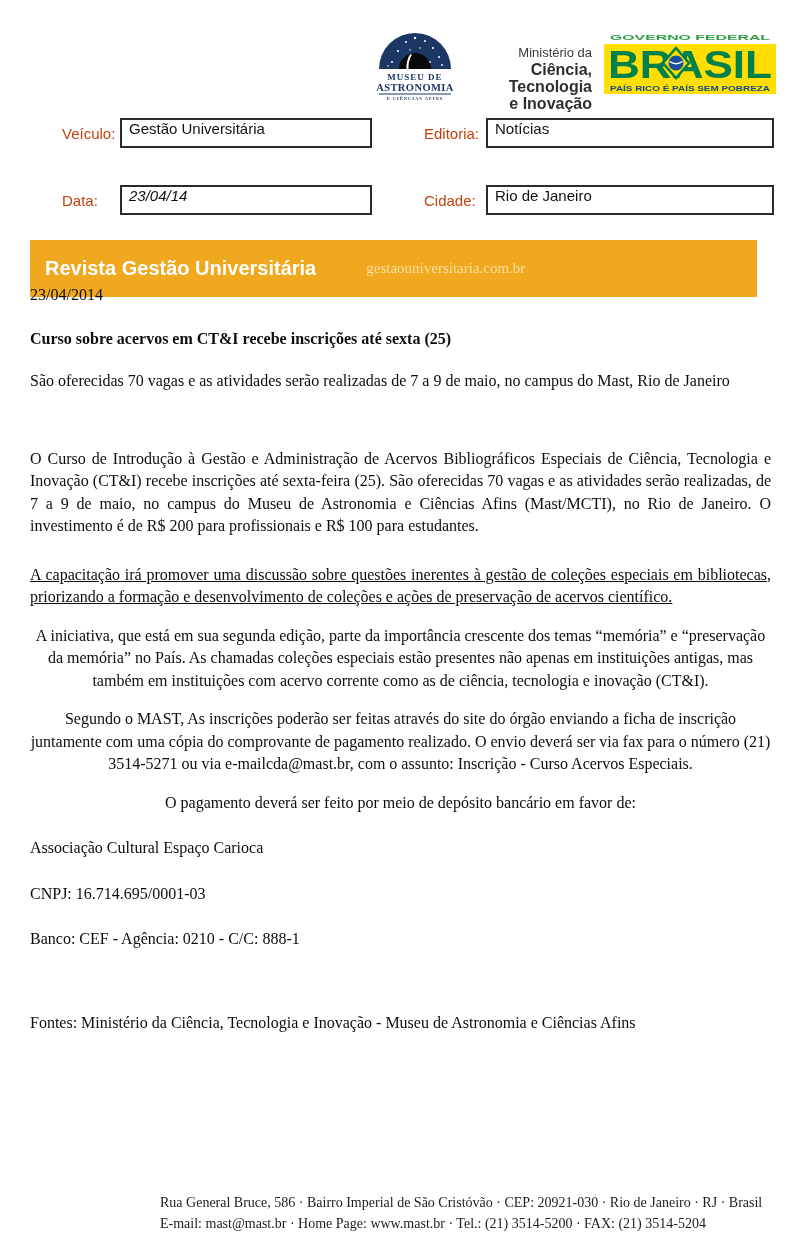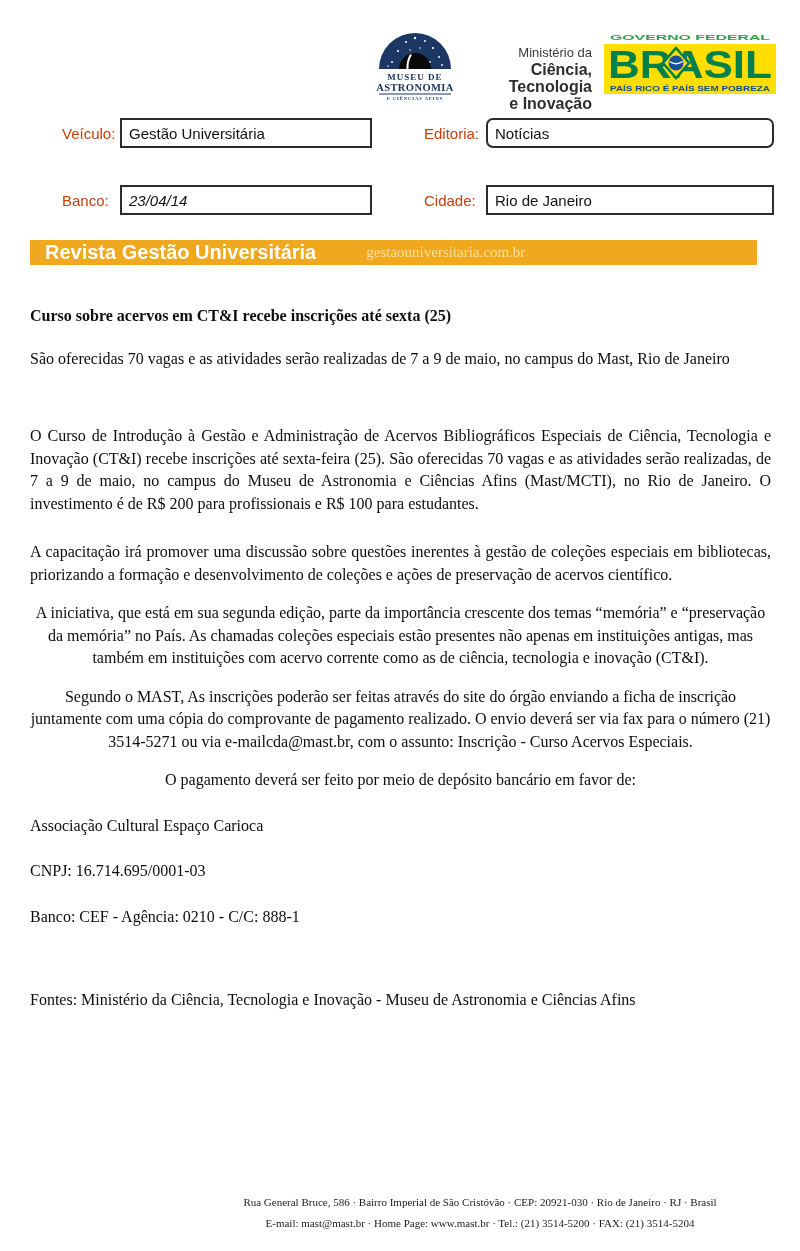--- a/index.html
+++ b/index.html
@@ -21,58 +21,58 @@
   .ministry .m2, .ministry .m3 { font-size:16px; font-weight:bold; color:#2e2e2e; }
   .brasil-logo { width:172px; height:64px; margin-left:12px; margin-top:8px; flex:0 0 auto; }
 
   
   .f-label {
     position:absolute; font-family:"Liberation Sans", sans-serif;
     font-size:15px; color:#c2410c;
   }
   .f-box {
     position:absolute; height:26px; border:2px solid #2b2b2b; background:#fff;
-    display:flex; align-items:center; padding-left:7px;
+    display:flex; align-items:flex-start; padding-left:7px;
     font-family:"Liberation Sans", sans-serif; font-size:15px; color:#111;
   }
   #lbl-veiculo  { top:125px; left:62px; }
   #box-veiculo  { top:118px; left:120px; width:241px; }
   #lbl-editoria { top:125px; left:424px; }
-  #box-editoria { top:118px; left:486px; width:277px;border-radius:7px; }
+  #box-editoria { top:118px; left:486px; width:277px; }
   #lbl-data     { top:192px; left:62px; }
   #box-data     { top:185px; left:120px; width:241px;font-style:italic; }
   #lbl-cidade   { top:192px; left:424px; }
   #box-cidade   { top:185px; left:486px; width:277px; }
 
   
   .banner {
-    position:absolute; top:240px; left:30px; width:727px; height:25px;
+    position:absolute; top:240px; left:30px; width:727px; height:57px;
     background:#F0A81E; display:flex; align-items:center;
     font-family:"Liberation Sans", sans-serif;
   }
   .banner-title { color:#ffffff; font-weight:bold; font-size:20px; margin-left:15px; white-space:nowrap; }
   .banner-site  { color:#F8DFA2; font-size:15px; margin-left:50px; white-space:nowrap;font-family:Liberation Serif, serif; }
 
   
   .article { position:absolute; top:284px; left:30px; width:741px; }
   .article p { margin:0; font-size:16px; line-height:22.5px; }
   .article-date  { font-size:15.5px; line-height:20px; }
   .article-title { font-size:17px; font-weight:bold; margin:21px 0 0 0 !important; line-height:22px; }
   .article-subtitle { margin-top:20px !important; line-height:23px; }
   .just { text-align:justify; }
   .p1 { margin-top:55px !important; }
-  .p2 { margin-top:26px !important; }
+  .p2 { margin-top:26px !important;text-decoration:underline; }
   .p3, .p4, .p5 { margin-top:16px !important;text-align:center; }
   .p6, .p7, .p8 { margin-top:23px !important; }
   .p9 { margin-top:61px !important; }
 
   
   .footer {
     position:absolute; top:1192px; left:160px; width:640px;
-    text-align:center; font-size:11px; line-height:21px; color:#1c1c1c;
+    font-size:14px; line-height:21px; color:#1c1c1c;
   }
 </style>
 </head>
 <body>
 
 <div class="page">
 
   <header class="logos">
     <svg class="mast-logo" viewBox="0 0 90 76">
       <path d="M9,45 A36,36 0 0 1 81,45 Z" fill="#1C3764"></path>
@@ -119,37 +119,38 @@
     <span class="f-label" id="lbl-veiculo">Veículo:</span>
     <div class="f-box" id="box-veiculo">
       <span>Gestão Universitária</span>
     </div>
 
     <span class="f-label" id="lbl-editoria">Editoria:</span>
     <div class="f-box" id="box-editoria">
       <span>Notícias</span>
     </div>
 
-    <span class="f-label" id="lbl-data">Banco:</span>
+    <span class="f-label" id="lbl-data">Data:</span>
     <div class="f-box" id="box-data">
       <span>23/04/14</span>
     </div>
 
     <span class="f-label" id="lbl-cidade">Cidade:</span>
     <div class="f-box" id="box-cidade">
       <span>Rio de Janeiro</span>
     </div>
   </div>
 
   <div class="banner">
     <span class="banner-title">Revista Gestão Universitária</span>
     <span class="banner-site">gestaouniversitaria.com.br</span>
   </div>
 
   <div class="article">
+    <p class="article-date">23/04/2014</p>
     <p class="article-title">Curso sobre acervos em CT&amp;I recebe inscrições até sexta (25)</p>
     <p class="article-subtitle">São oferecidas 70 vagas e as atividades serão realizadas de 7 a 9 de maio, no campus do Mast, Rio de Janeiro</p>
     <p class="p1 just">O Curso de Introdução à Gestão e Administração de Acervos Bibliográficos Especiais de Ciência, Tecnologia e Inovação (CT&amp;I) recebe inscrições até sexta-feira (25). São oferecidas 70 vagas e as atividades serão realizadas, de 7 a 9 de maio, no campus do Museu de Astronomia e Ciências Afins (Mast/MCTI), no Rio de Janeiro. O investimento é de R$ 200 para profissionais e R$ 100 para estudantes.</p>
     <p class="p2 just">A capacitação irá promover uma discussão sobre questões inerentes à gestão de coleções especiais em bibliotecas, priorizando a formação e desenvolvimento de coleções e ações de preservação de acervos científico.</p>
     <p class="p3 just">A iniciativa, que está em sua segunda edição, parte da importância crescente dos temas “memória” e “preservação da memória” no País. As chamadas coleções especiais estão presentes não apenas em instituições antigas, mas também em instituições com acervo corrente como as de ciência, tecnologia e inovação (CT&amp;I).</p>
     <p class="p4 just">Segundo o MAST, As inscrições poderão ser feitas através do site do órgão enviando a ficha de inscrição juntamente com uma cópia do comprovante de pagamento realizado. O envio deverá ser via fax para o número (21) 3514-5271 ou via e-mailcda@mast.br, com o assunto: Inscrição - Curso Acervos Especiais.</p>
     <p class="p5">O pagamento deverá ser feito por meio de depósito bancário em favor de:</p>
     <p class="p6">Associação Cultural Espaço Carioca</p>
     <p class="p7">CNPJ: 16.714.695/0001-03</p>
     <p class="p8">Banco: CEF - Agência: 0210 - C/C: 888-1</p>

